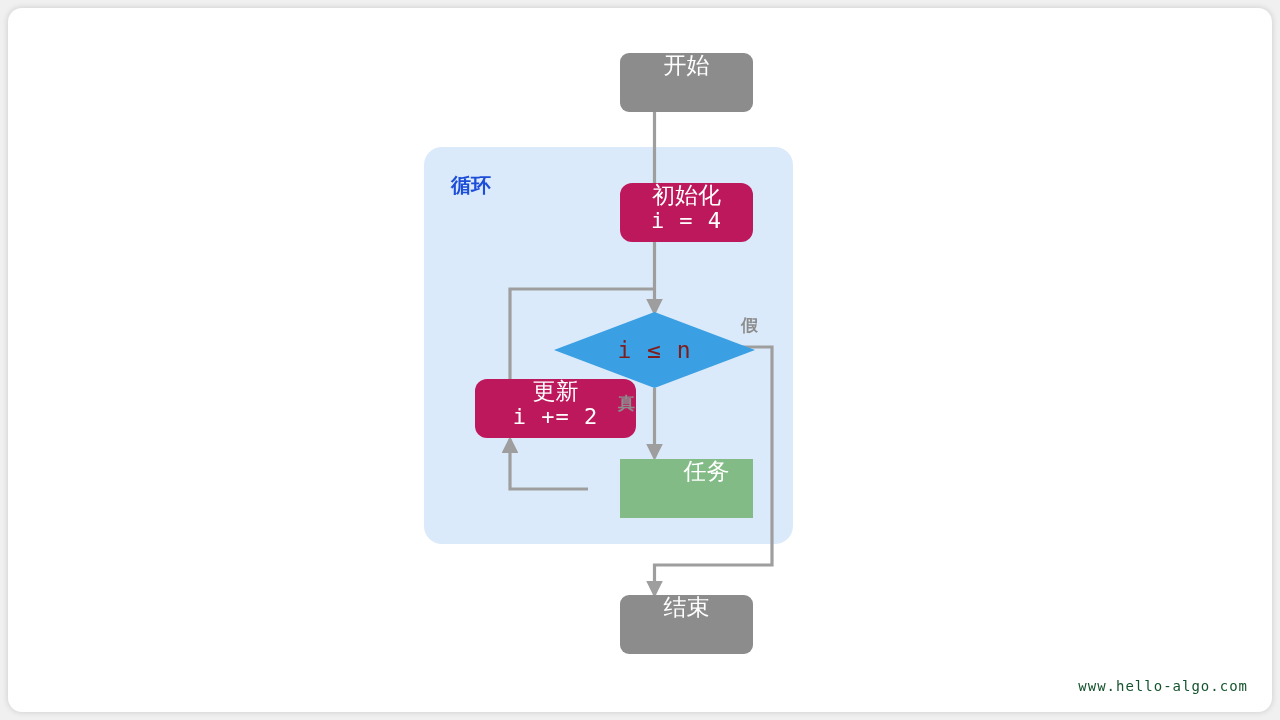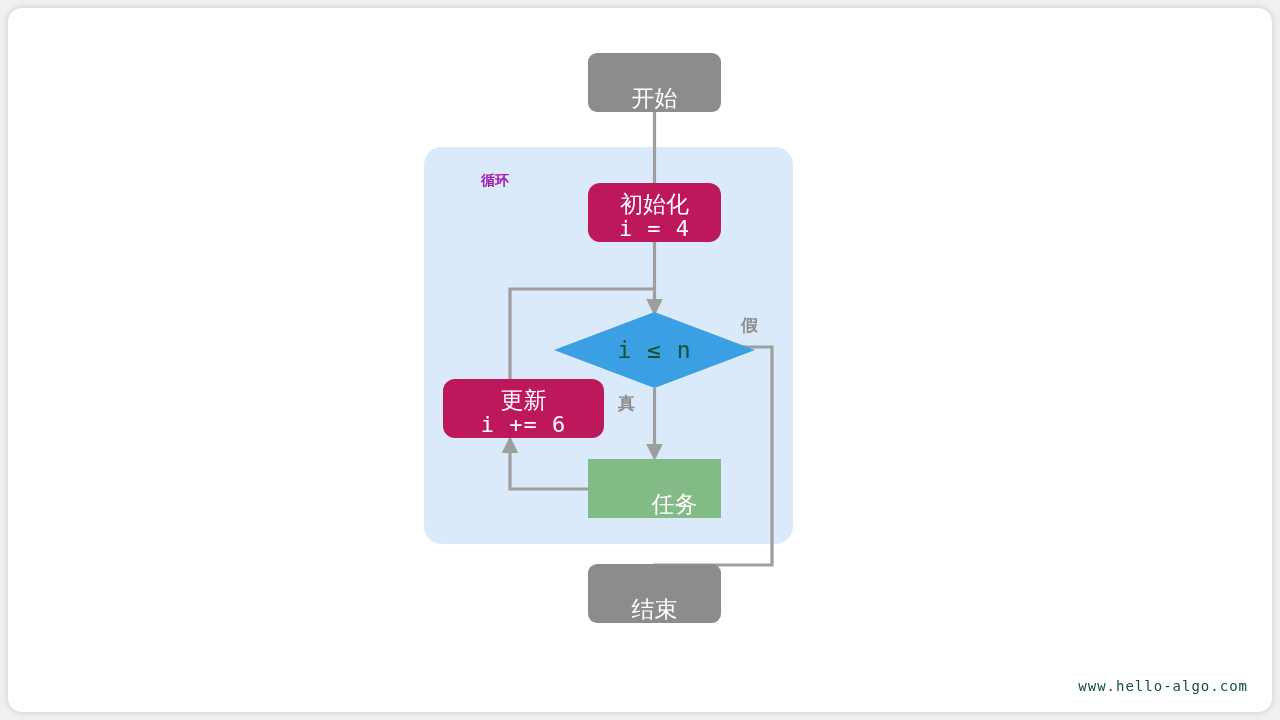--- a/index.html
+++ b/index.html
@@ -33,25 +33,26 @@
     left: 0; top: 0;
     width: 1264px;
     height: 704px;
     pointer-events: none;
   }
   .node {
     position: absolute;
     display: flex;
     flex-direction: column;
     align-items: center;
-    justify-content: flex-end;
+    justify-content: flex-start;
     box-sizing: border-box;
     color: #ffffff;
     line-height: 1.12;
     text-align: center;
+    margin-left: 32px;
   }
   .node .cn {
     font-family: "Liberation Sans", sans-serif;
     font-size: 23px;
   }
   .node .code {
     font-family: "DejaVu Sans Mono", monospace;
     font-size: 22px;
     letter-spacing: 1px;
   }
@@ -71,38 +72,37 @@
   .diamond-shape {
     position: absolute;
     left: 0; top: 0;
     width: 100%;
     height: 100%;
     background: #3a9fe3;
     clip-path: polygon(50% 0%, 100% 50%, 50% 100%, 0% 50%);
   }
   .diamond-label {
     position: relative;
-    color: #14532d;
+    color: #7f1d1d;
     font-family: "DejaVu Sans Mono", monospace;
     font-size: 23px;
     letter-spacing: 1px;
   }
 
   .region {
     position: absolute;
     background: #dbeafa;
     border-radius: 18px;
   }
   .region-title {
     position: absolute;
-    color: #a21caf;
+    color: #1d4ed8;
     font-family: "Liberation Sans", sans-serif;
-    font-size: 14px;
+    font-size: 20px;
     font-weight: bold;
-    margin-left: 30px;
   }
   .edge-label {
     position: absolute;
     color: #8c8c8c;
     font-family: "Liberation Sans", sans-serif;
     font-size: 17px;
     font-weight: bold;
   }
   .watermark {
     position: absolute;
@@ -148,28 +148,28 @@
       <span class="code">i = 4</span>
     </div>
 
     <div class="diamond-wrap" style="left:546px; top:304px; width:201px; height:76px;">
       <div class="diamond-shape"></div>
       <span class="diamond-label">i ≤ n</span>
     </div>
 
     <div class="node process-blue" style="left:435px; top:371px; width:161px; height:59px;">
       <span class="cn">更新</span>
-      <span class="code">i += 6</span>
+      <span class="code">i += 2</span>
     </div>
 
     <div class="node process-green" style="left:580px; top:451px; width:133px; height:59px;">
       <span class="cn">任务</span>
     </div>
 
-    <div class="node terminal" style="left:580px; top:556px; width:133px; height:59px;">
+    <div class="node terminal" style="left:580px; top:587px; width:133px; height:59px;">
       <span class="cn">结束</span>
     </div>
 
     <div class="edge-label" style="left:610px; top:384px;">真</div>
     <div class="edge-label" style="left:733px; top:306px;">假</div>
 
     <div class="watermark">www.hello-algo.com</div>
   </div>
 </div>
 

